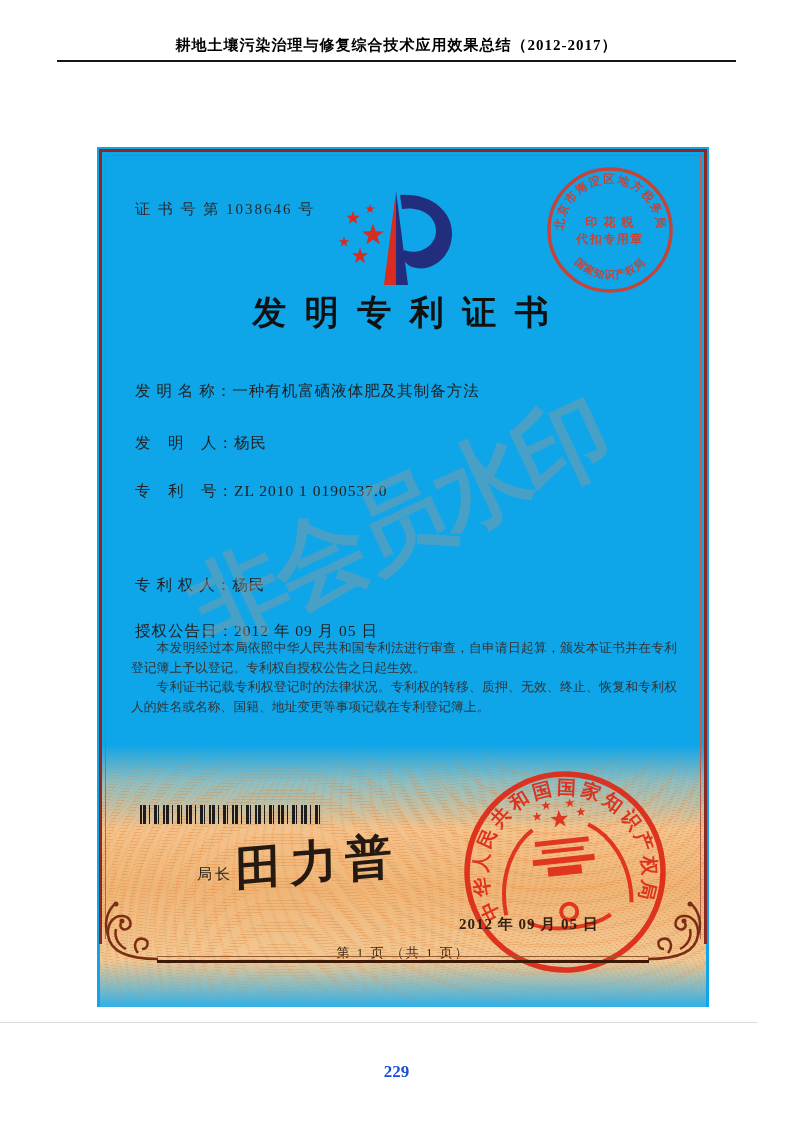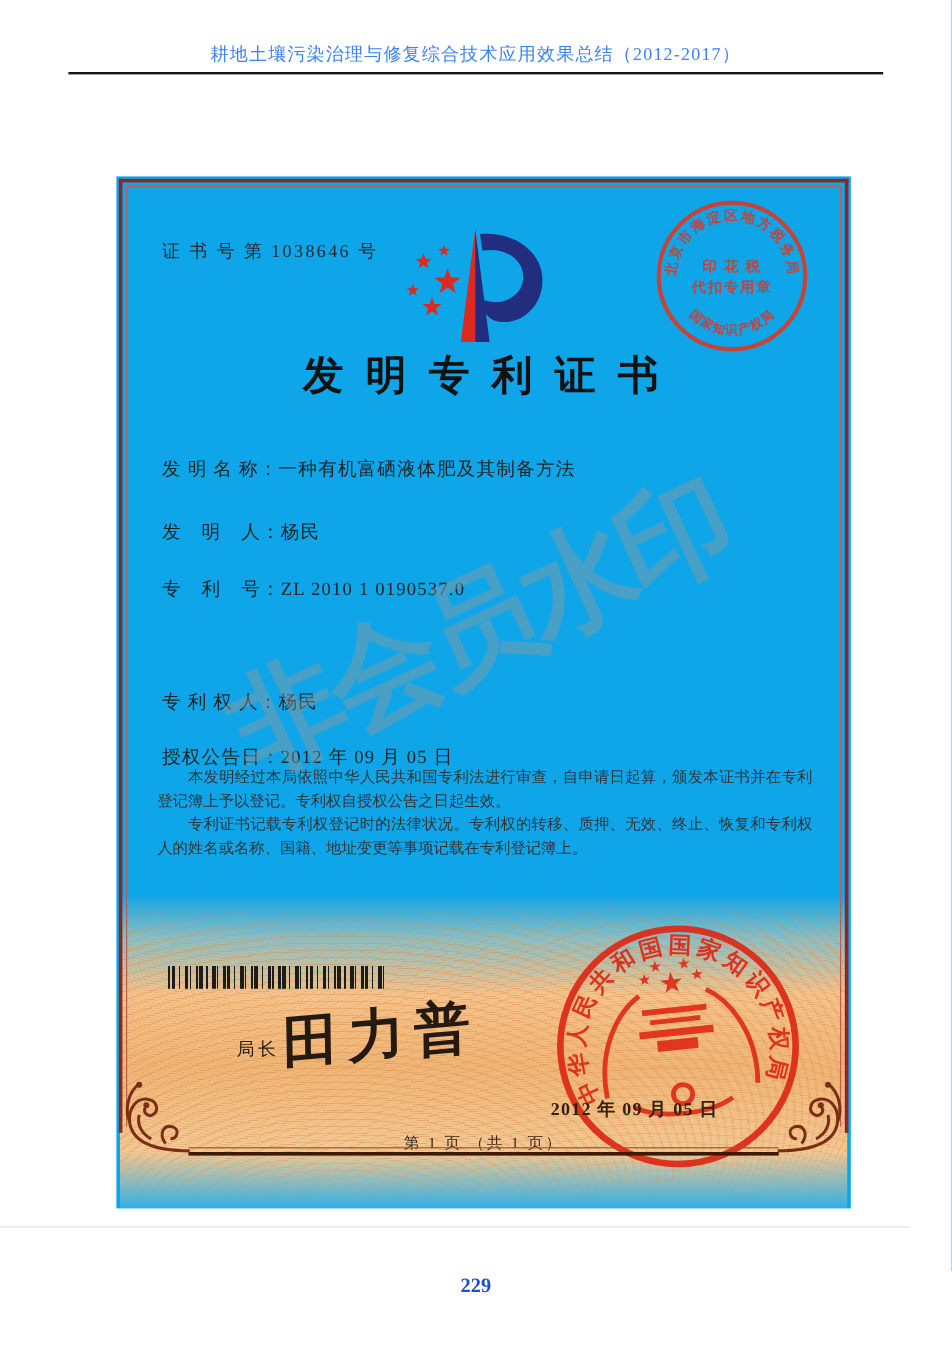--- a/index.html
+++ b/index.html
@@ -1,20 +1,20 @@
 <!DOCTYPE html>
 <html><head>
 <meta charset="utf-8">
 <style>
   html,body { margin:0; padding:0; }
   body { width:793px; height:1122px; position:relative; background:#ffffff;
          font-family:"Liberation Serif", serif; overflow:hidden; }
 
   .doc-header { position:absolute; top:36px; left:0; width:793px; text-align:center;
-                font-size:15px; font-weight:normal; color:#3b82f6; letter-spacing:1px; }
+                font-size:15px; font-weight:bold; color:#000000; letter-spacing:1px; }
   .doc-header-rule { position:absolute; top:60px; left:57px; width:679px;
                      border-top:2px solid #161616; }
 
   
   .cert { position:absolute; left:97px; top:147px; width:612px; height:860px;
           background:#0ea5e9; }
 
   .orange-zone { position:absolute; left:3px; right:3px; top:598px; height:262px;
     background:linear-gradient(180deg,
       rgba(247,222,185,0) 0%, rgba(246,210,160,0.55) 14%,

